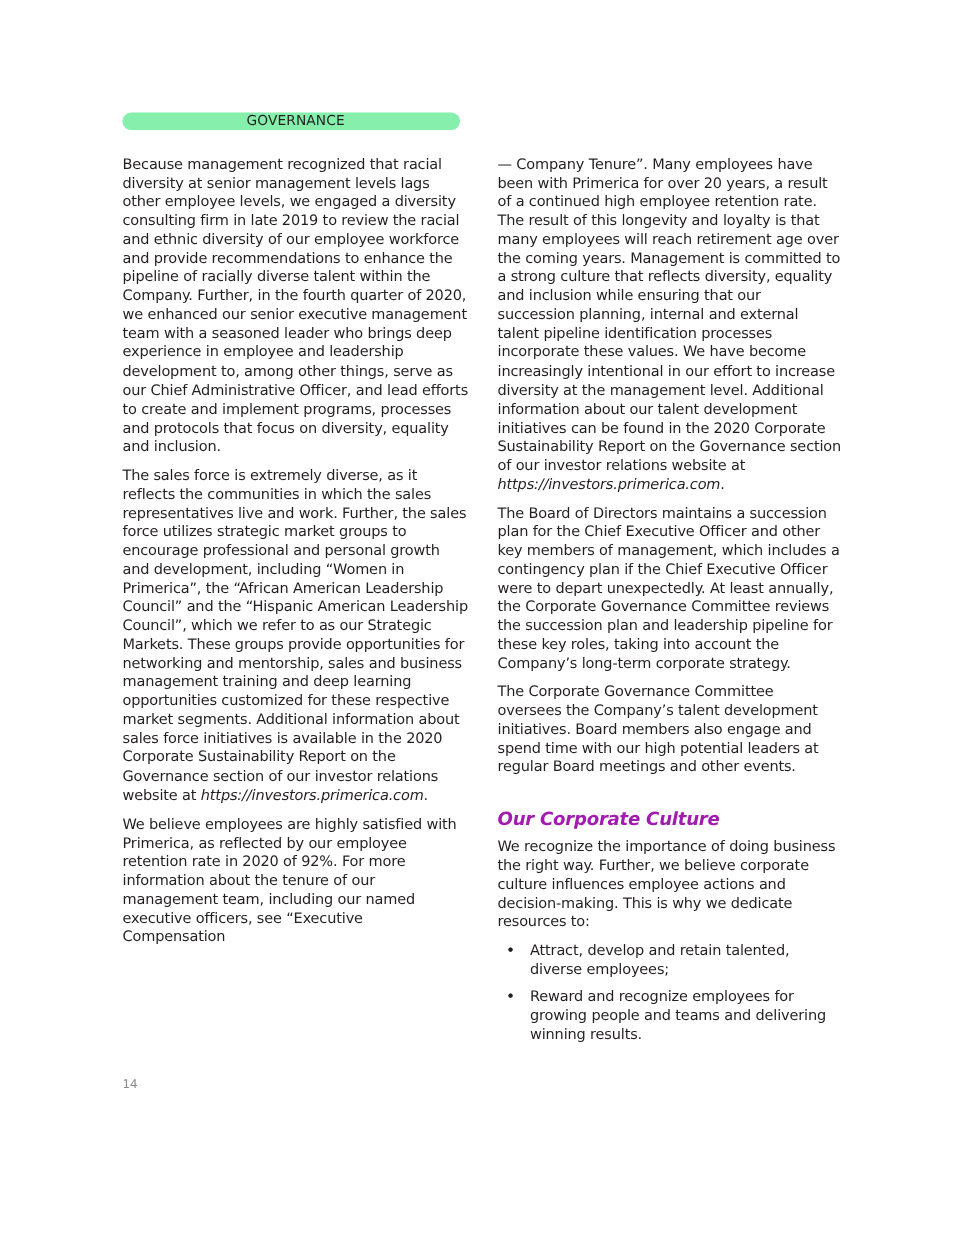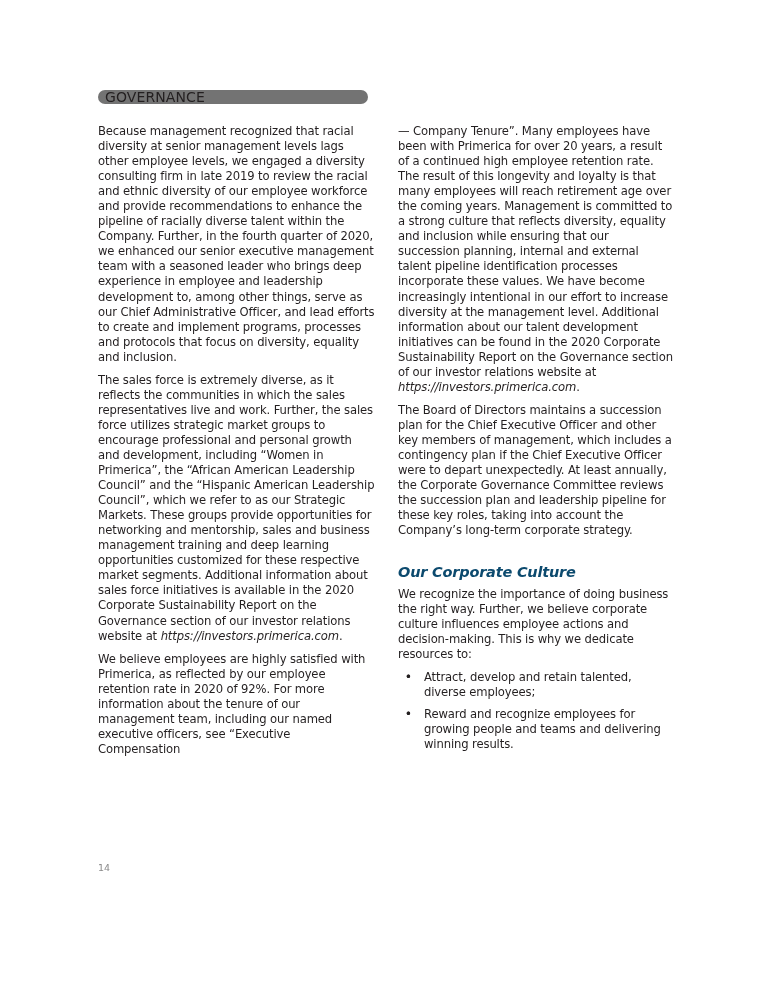--- a/index.html
+++ b/index.html
@@ -2,34 +2,34 @@
 <html><head>
   <meta charset="utf-8">
   <style>
     html, body { margin: 0; padding: 0; background: #ffffff; }
     body {
       width: 768px; height: 993px; position: relative; overflow: hidden;
       font-family: "DejaVu Sans", sans-serif; color: #231f20;
     }
     .section-bar {
       position: absolute; left: 98px; top: 90px; width: 270px; height: 14px;
-      background: #737373; border-radius: 7px;
-      font-size: 14px; line-height: 14px; color: #231f20;
-      padding-left: 7px; box-sizing: border-box; letter-spacing: 0.1px;
+      background: #86efac; border-radius: 7px;
+      font-size: 11px; line-height: 14px; color: #231f20;
+      padding-left: 7px; box-sizing: border-box; letter-spacing: 0.1px; text-align: center;
     }
     .col { position: absolute; top: 124px; width: 278px; }
     .col-left { left: 98px; }
     .col-right { left: 398px; width: 275px; }
     p {
       margin: 0 0 8px 0; font-size: 11.6px; line-height: 15.05px;
       letter-spacing: -0.12px;
     }
     .heading {
       font-style: italic; font-weight: bold; font-size: 14.5px; line-height: 18.5px;
-      margin: 25px 0 5px 0; color: #0c4a6e; letter-spacing: -0.2px;
+      margin: 25px 0 5px 0; color: #a21caf; letter-spacing: -0.2px;
     }
     em { font-style: italic; }
     ul { list-style: none; margin: 6px 0 0 0; padding: 0; }
     li {
       position: relative; padding-left: 26px; font-size: 11.6px; line-height: 15.05px;
       margin-bottom: 7px; letter-spacing: -0.12px;
     }
     li .bullet { position: absolute; left: 7px; top: 0; }
     .page-number {
       position: absolute; left: 98px; top: 862px; font-size: 9.5px; color: #8a8a8a;
@@ -44,20 +44,21 @@
 
 <div class="col col-left">
   <p>Because management recognized that racial diversity at senior management levels lags other employee levels, we engaged a diversity consulting firm in late 2019 to review the racial and ethnic diversity of our employee workforce and provide recommendations to enhance the pipeline of racially diverse talent within the Company. Further, in the fourth quarter of 2020, we enhanced our senior executive management team with a seasoned leader who brings deep experience in employee and leadership development to, among other things, serve as our Chief Administrative Officer, and lead efforts to create and implement programs, processes and protocols that focus on diversity, equality and inclusion.</p>
   <p><span>The sales force is extremely diverse, as it reflects the communities in which the sales representatives live and work. Further, the sales force utilizes strategic market groups to encourage professional and personal growth and development, including “Women in Primerica”, the “African American Leadership Council” and the “Hispanic American Leadership Council”, which we refer to as our Strategic Markets. These groups provide opportunities for networking and mentorship, sales and business management training and deep learning opportunities customized for these respective market segments. Additional information about sales force initiatives is available in the 2020 Corporate Sustainability Report on the Governance section of our investor relations website at </span><em>https://investors.primerica.com</em><span>.</span></p>
   <p>We believe employees are highly satisfied with Primerica, as reflected by our employee retention rate in 2020 of 92%. For more information about the tenure of our management team, including our named executive officers, see “Executive Compensation</p>
 </div>
 
 <div class="col col-right">
   <p><span>— Company Tenure”. Many employees have been with Primerica for over 20 years, a result of a continued high employee retention rate. The result of this longevity and loyalty is that many employees will reach retirement age over the coming years. Management is committed to a strong culture that reflects diversity, equality and inclusion while ensuring that our succession planning, internal and external talent pipeline identification processes incorporate these values. We have become increasingly intentional in our effort to increase diversity at the management level. Additional information about our talent development initiatives can be found in the 2020 Corporate Sustainability Report on the Governance section of our investor relations website at </span><em>https://investors.primerica.com</em><span>.</span></p>
   <p>The Board of Directors maintains a succession plan for the Chief Executive Officer and other key members of management, which includes a contingency plan if the Chief Executive Officer were to depart unexpectedly. At least annually, the Corporate Governance Committee reviews the succession plan and leadership pipeline for these key roles, taking into account the Company’s long-term corporate strategy.</p>
+  <p>The Corporate Governance Committee oversees the Company’s talent development initiatives. Board members also engage and spend time with our high potential leaders at regular Board meetings and other events.</p>
   <div class="heading">Our Corporate Culture</div>
   <p>We recognize the importance of doing business the right way. Further, we believe corporate culture influences employee actions and decision-making. This is why we dedicate resources to:</p>
   <ul>
     <li><span class="bullet">•</span></li>
     <li><span class="bullet">•</span><span>Attract, develop and retain talented, diverse employees;</span></li>
     <li><span class="bullet">•</span></li>
     <li><span class="bullet">•</span><span>Reward and recognize employees for growing people and teams and delivering winning results.</span></li>
   </ul>
 </div>
 

